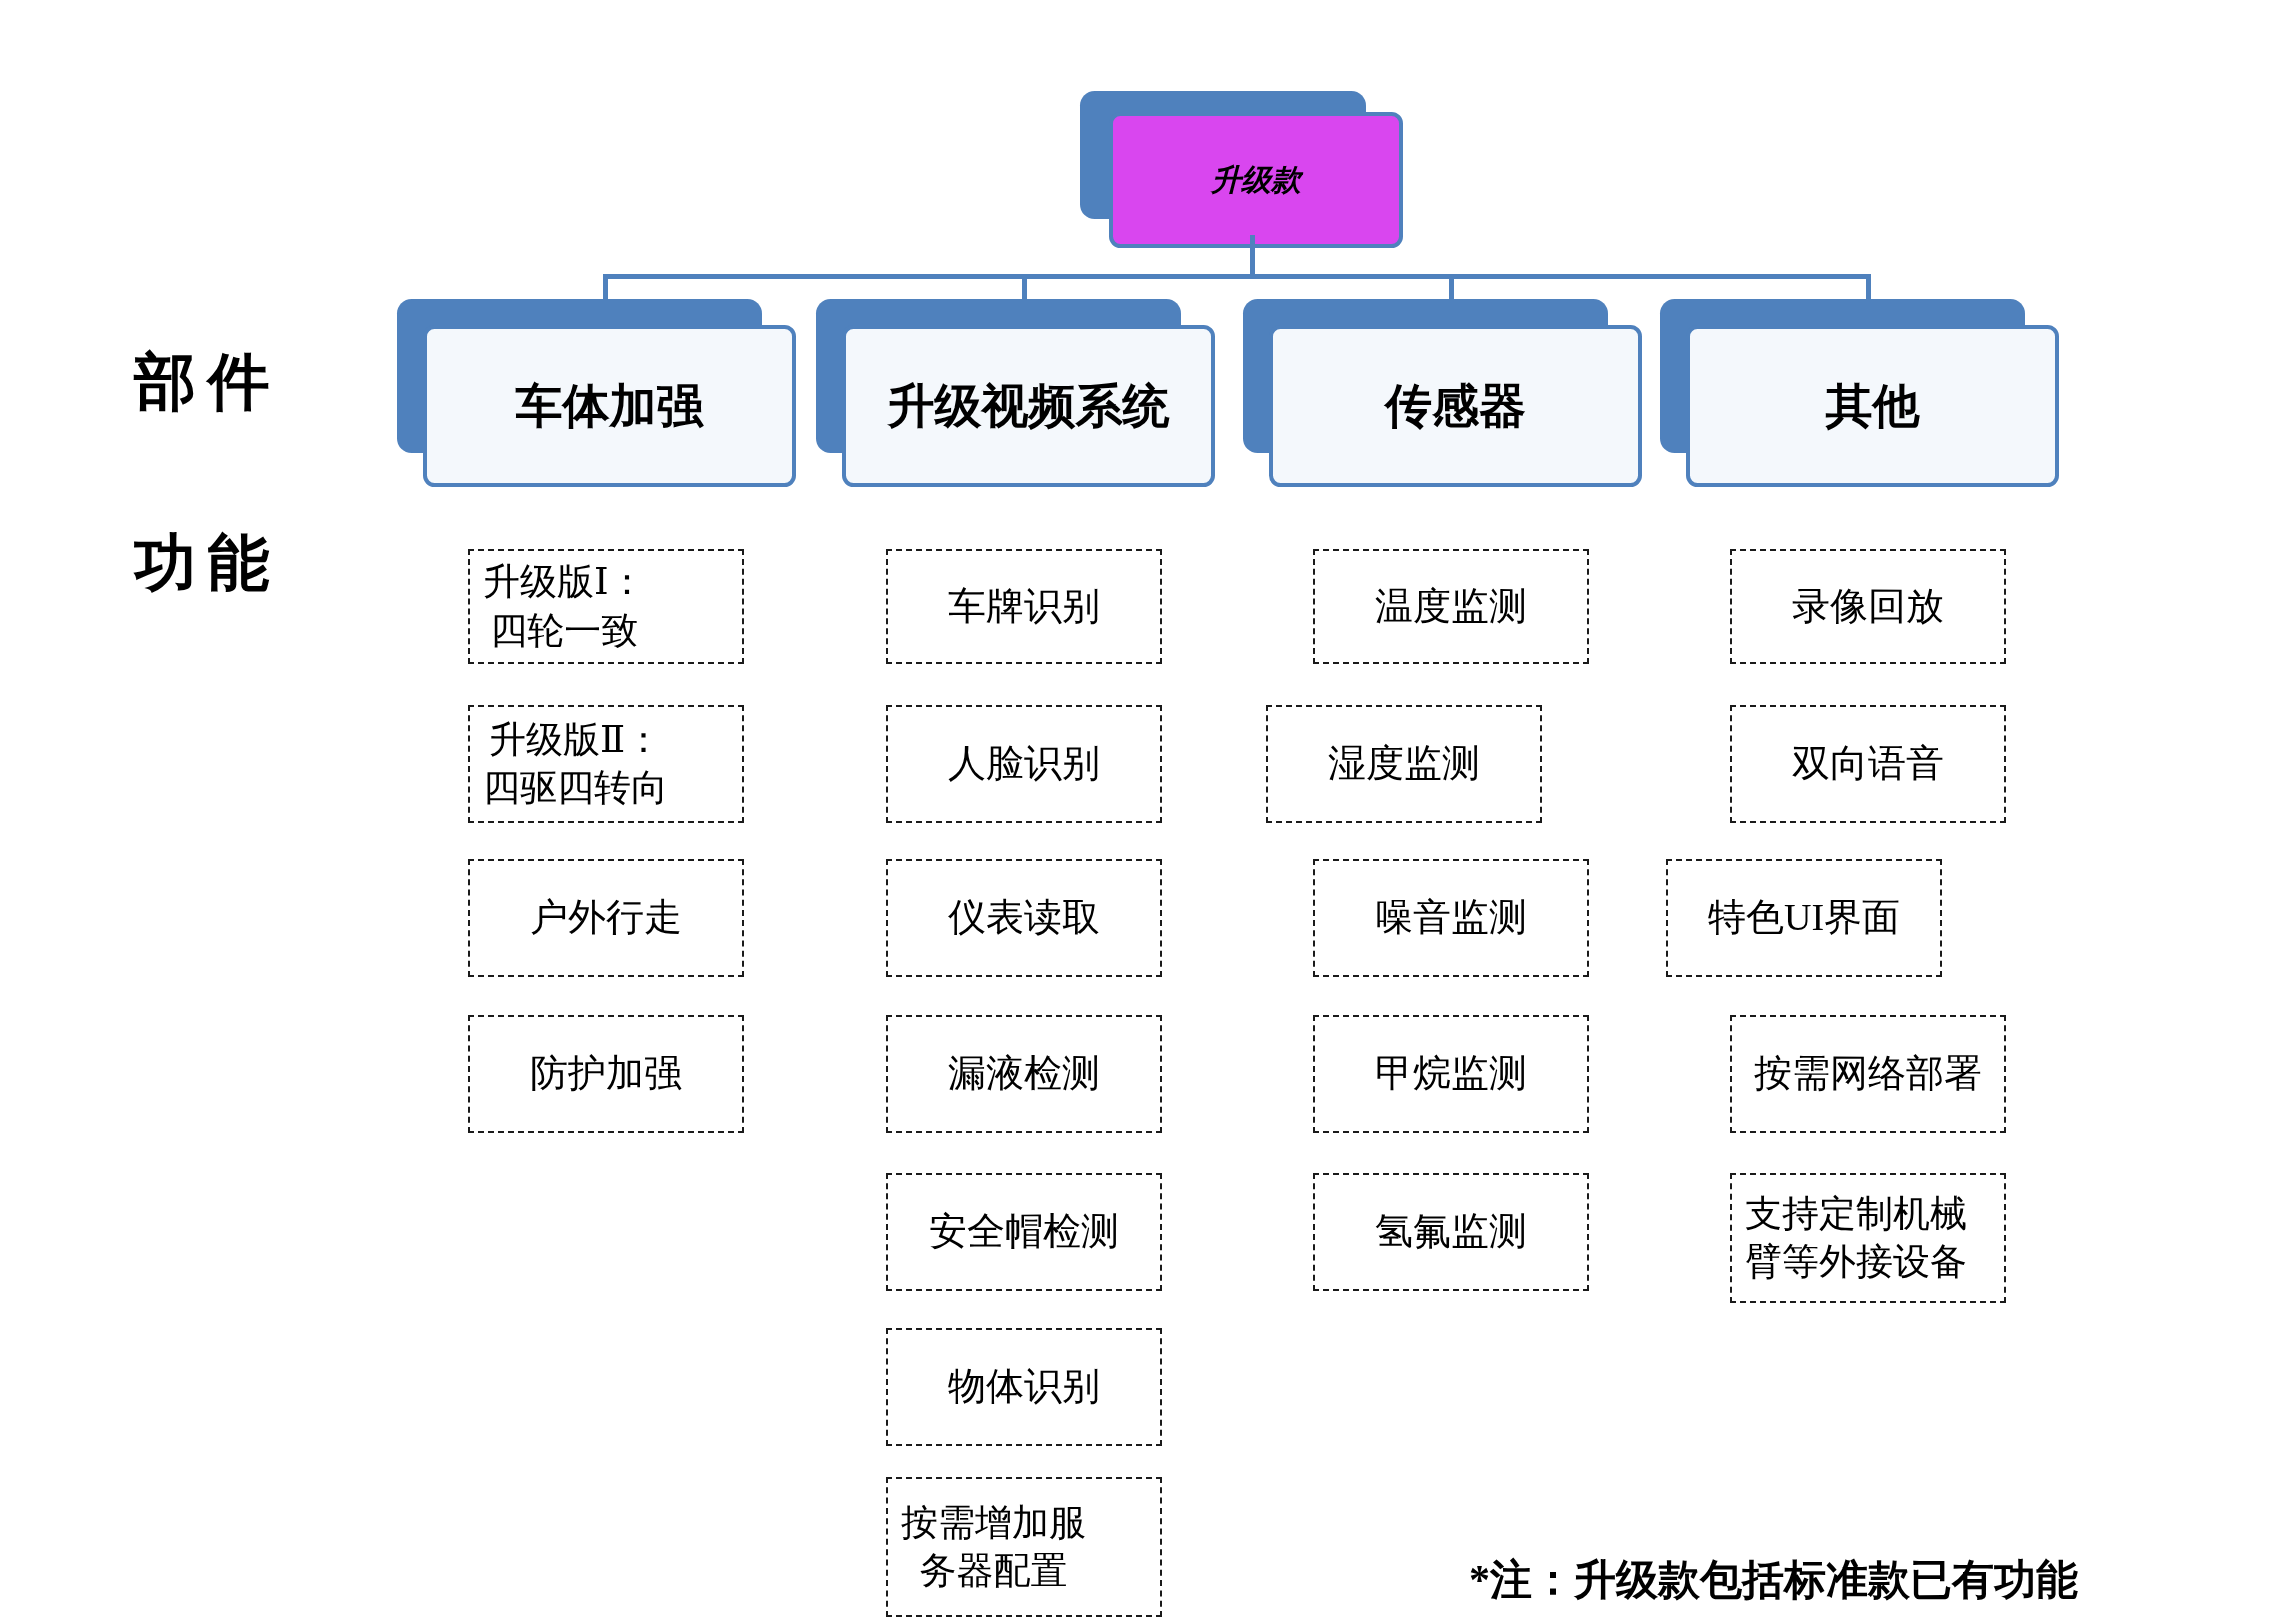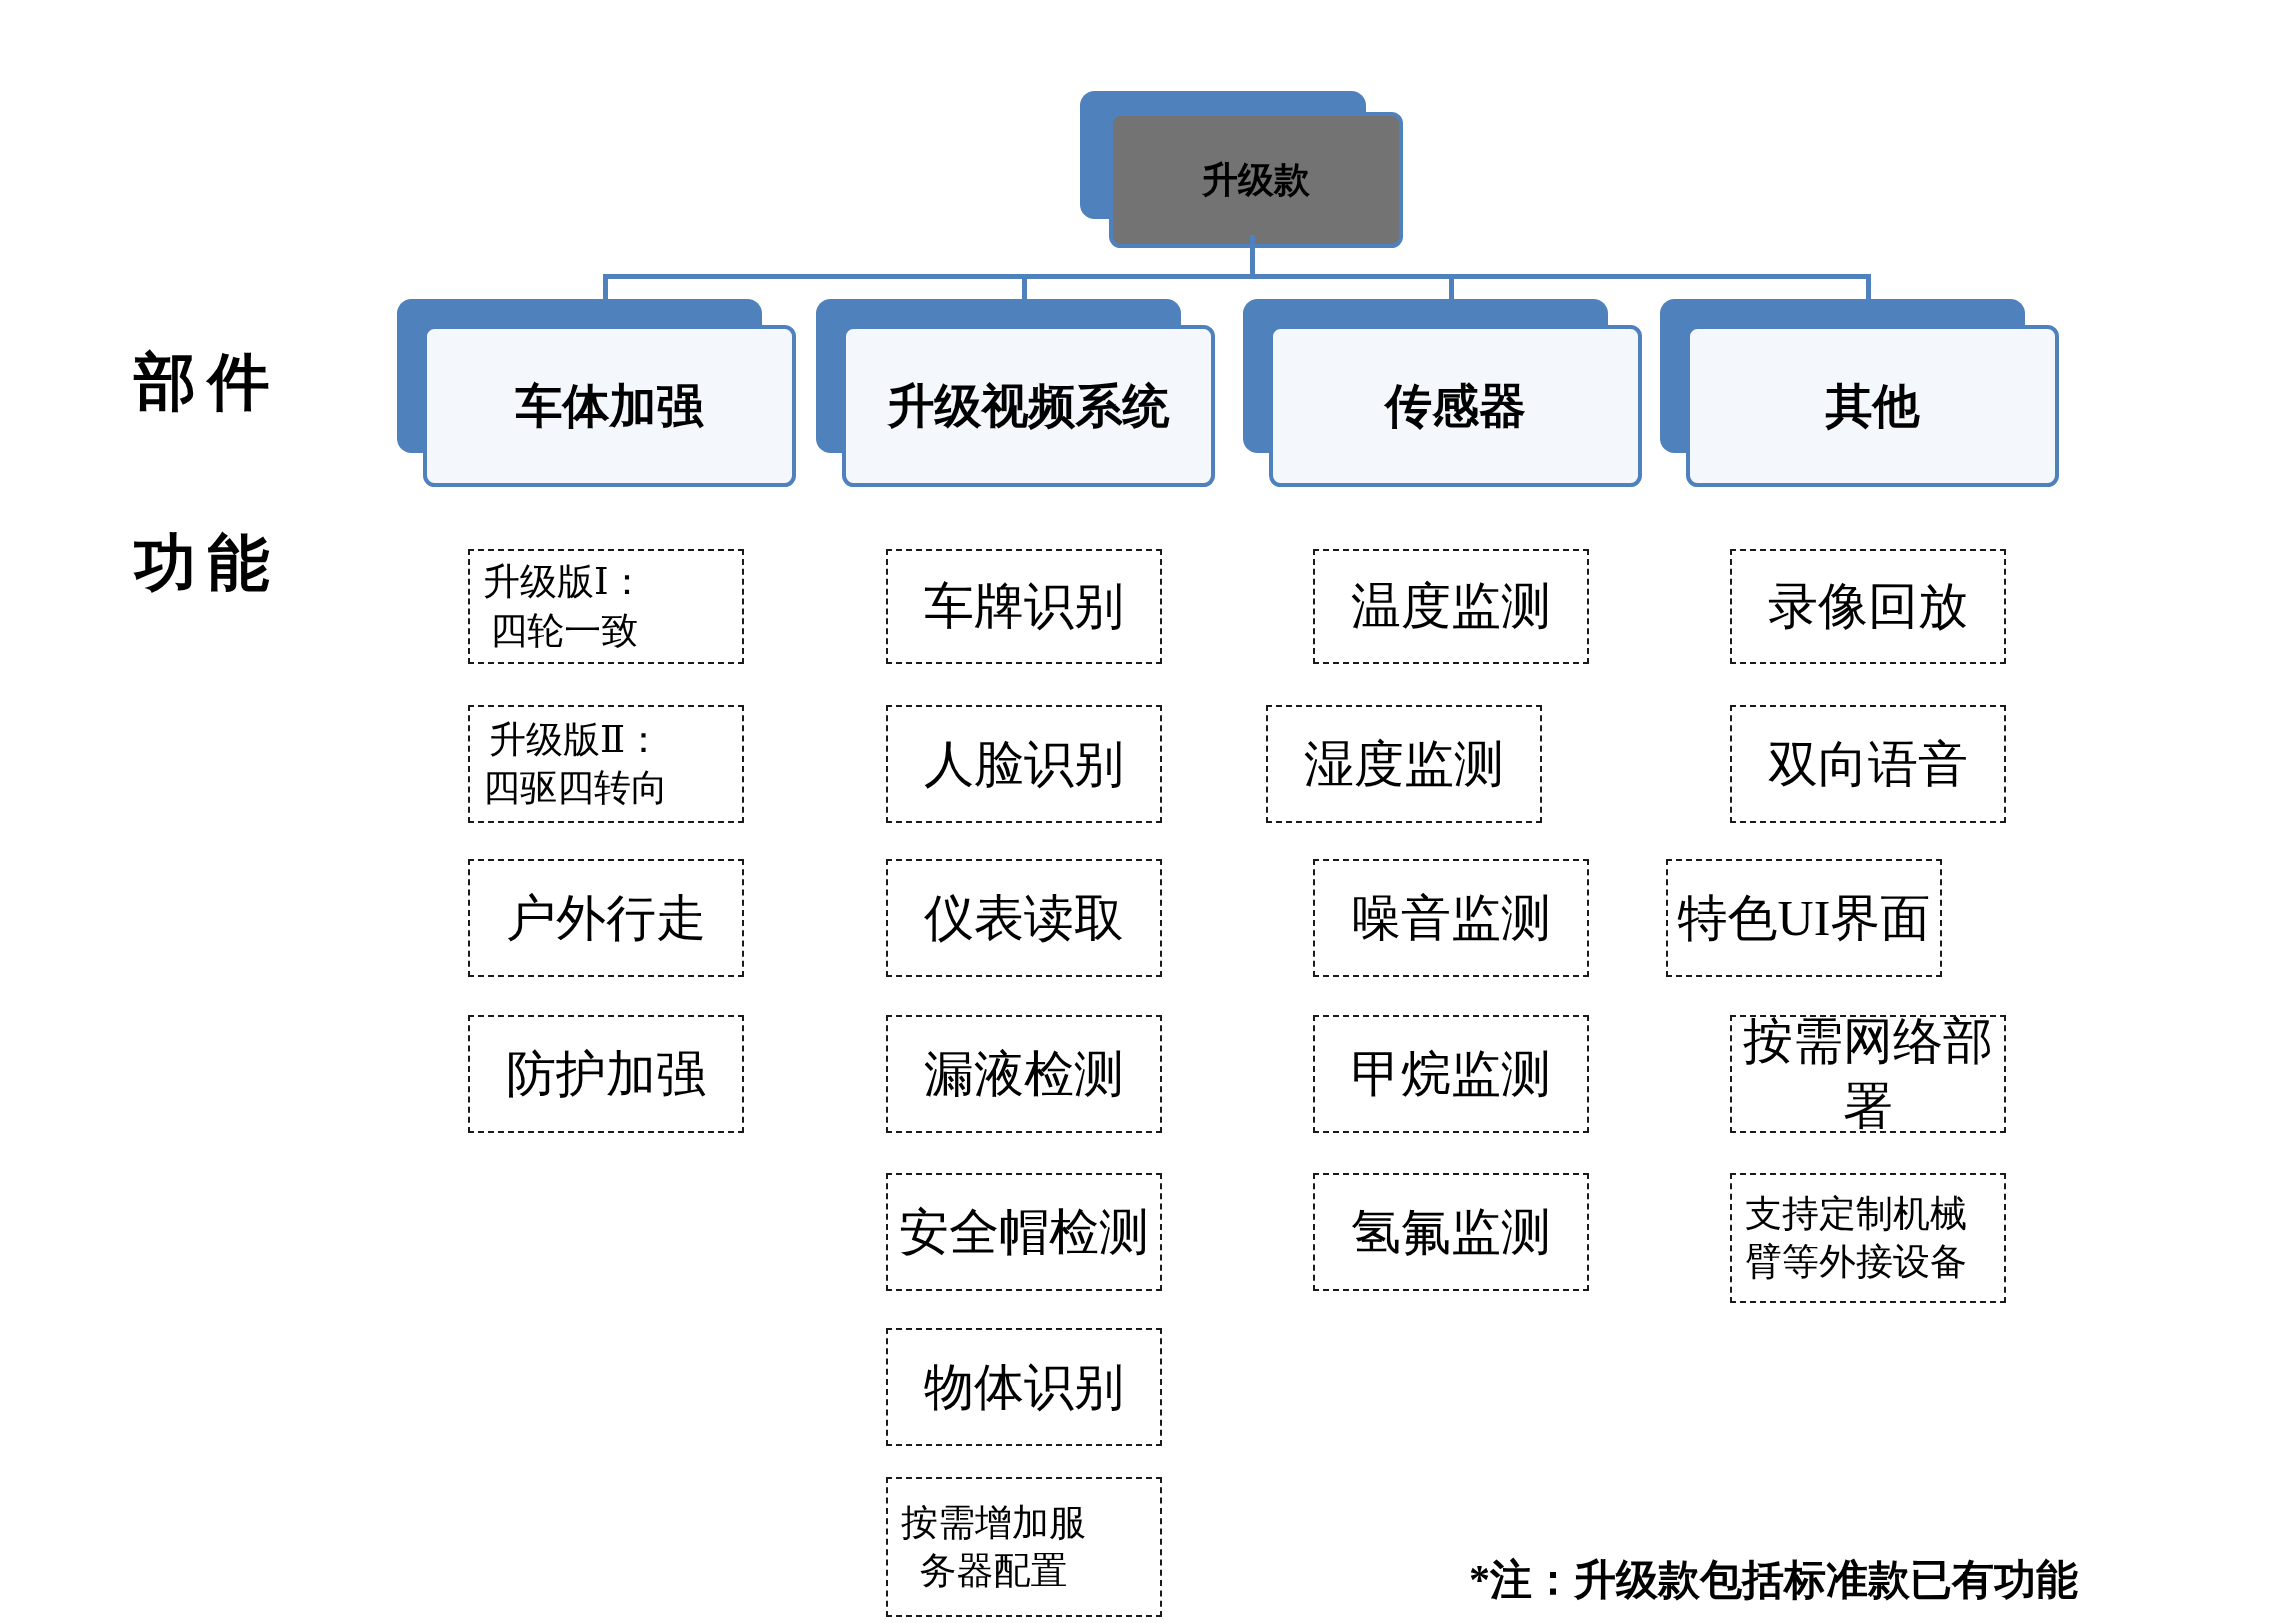--- a/index.html
+++ b/index.html
@@ -21,35 +21,34 @@
   .node .face {
     position:absolute;
     background:#f4f8fc;
     border:4px solid #4f81bd;
     border-radius:11.4px;
     display:flex;
     align-items:center;
     justify-content:center;
     font-weight:bold;
   }
-  .root .face { font-size:36px; background:#737373; }
+  .root .face { font-size:30px; background:#d946ef;font-style:italic; }
   .branch .face { font-size:47px;font-family:Liberation Mono, monospace; }
   .line { position:absolute; background:#4f81bd; }
   .fbox {
     position:absolute;
     width:276px;
     border:2.4px dashed #1a1a1a;
     background:#ffffff;
     display:flex;
     align-items:center;
     justify-content:center;
-    font-size:50px;
+    font-size:38px;
     line-height:1.3;
     white-space:pre-line;
-    text-align:center;
     box-sizing:border-box;
   }
   .fbox.two {
     font-size:37px;
     justify-content:flex-start;
     text-align:center;
     padding-left:13px;
   }
   .axis-label {
     position:absolute;

